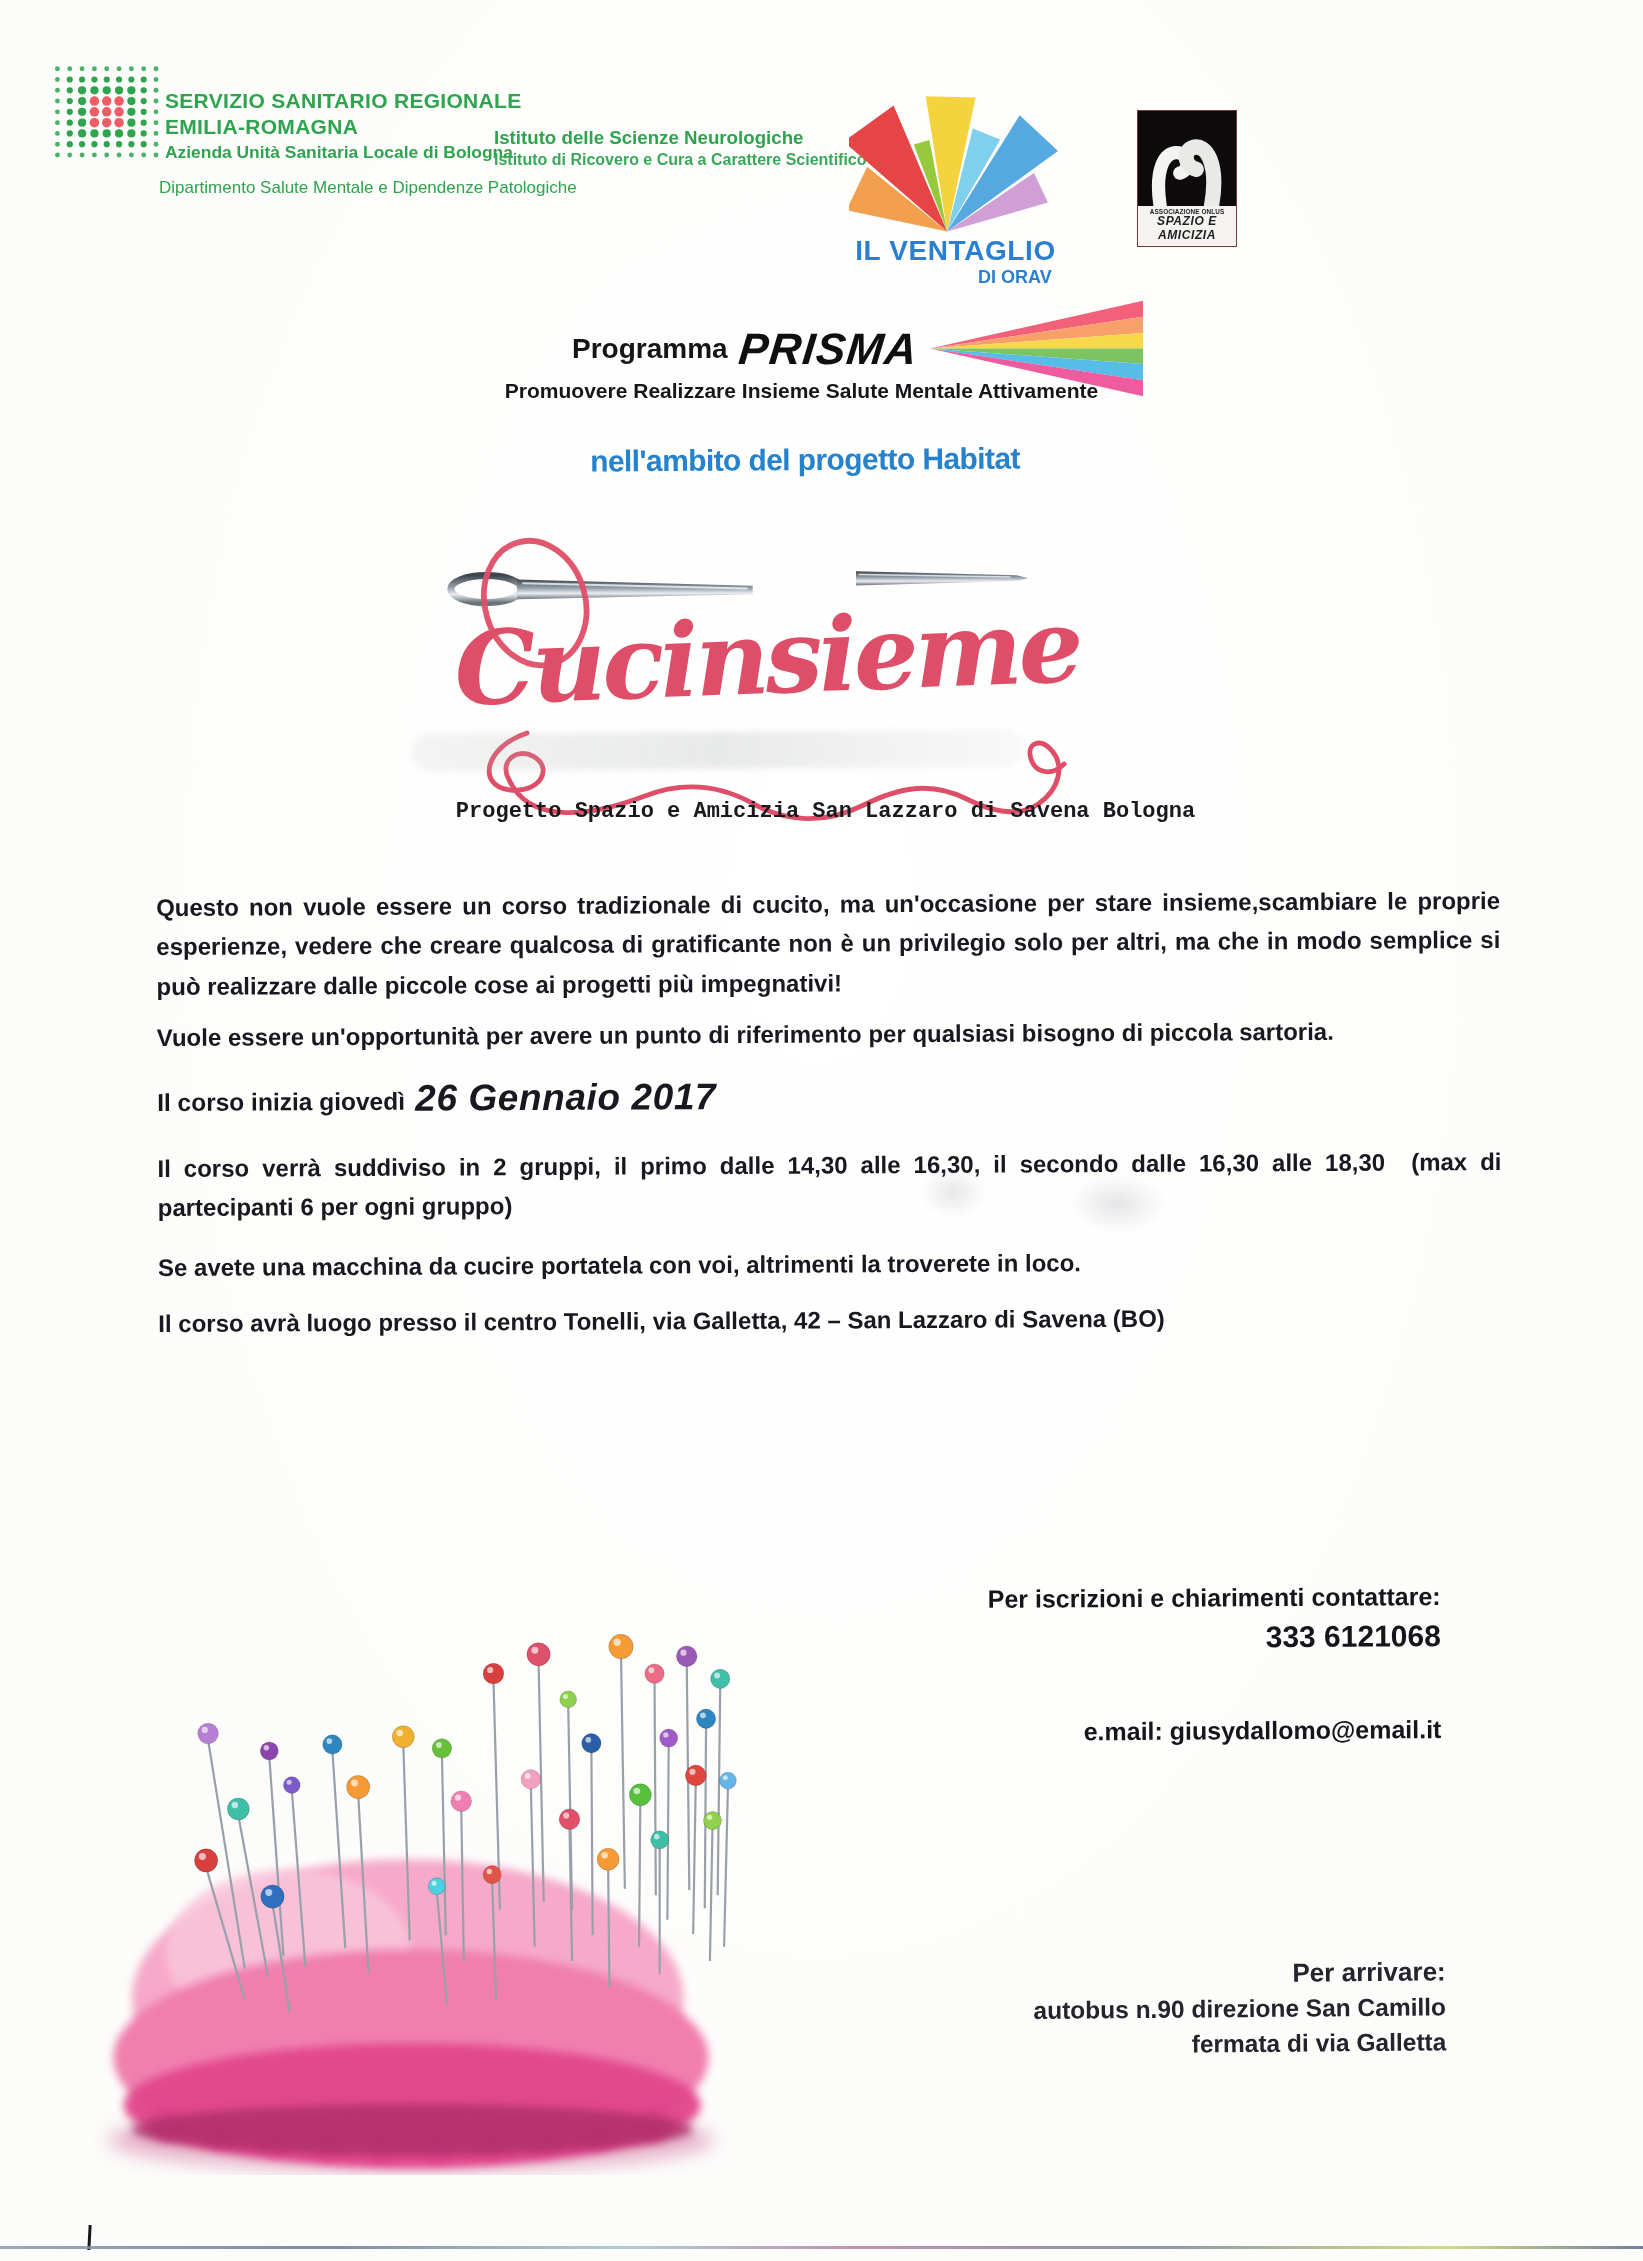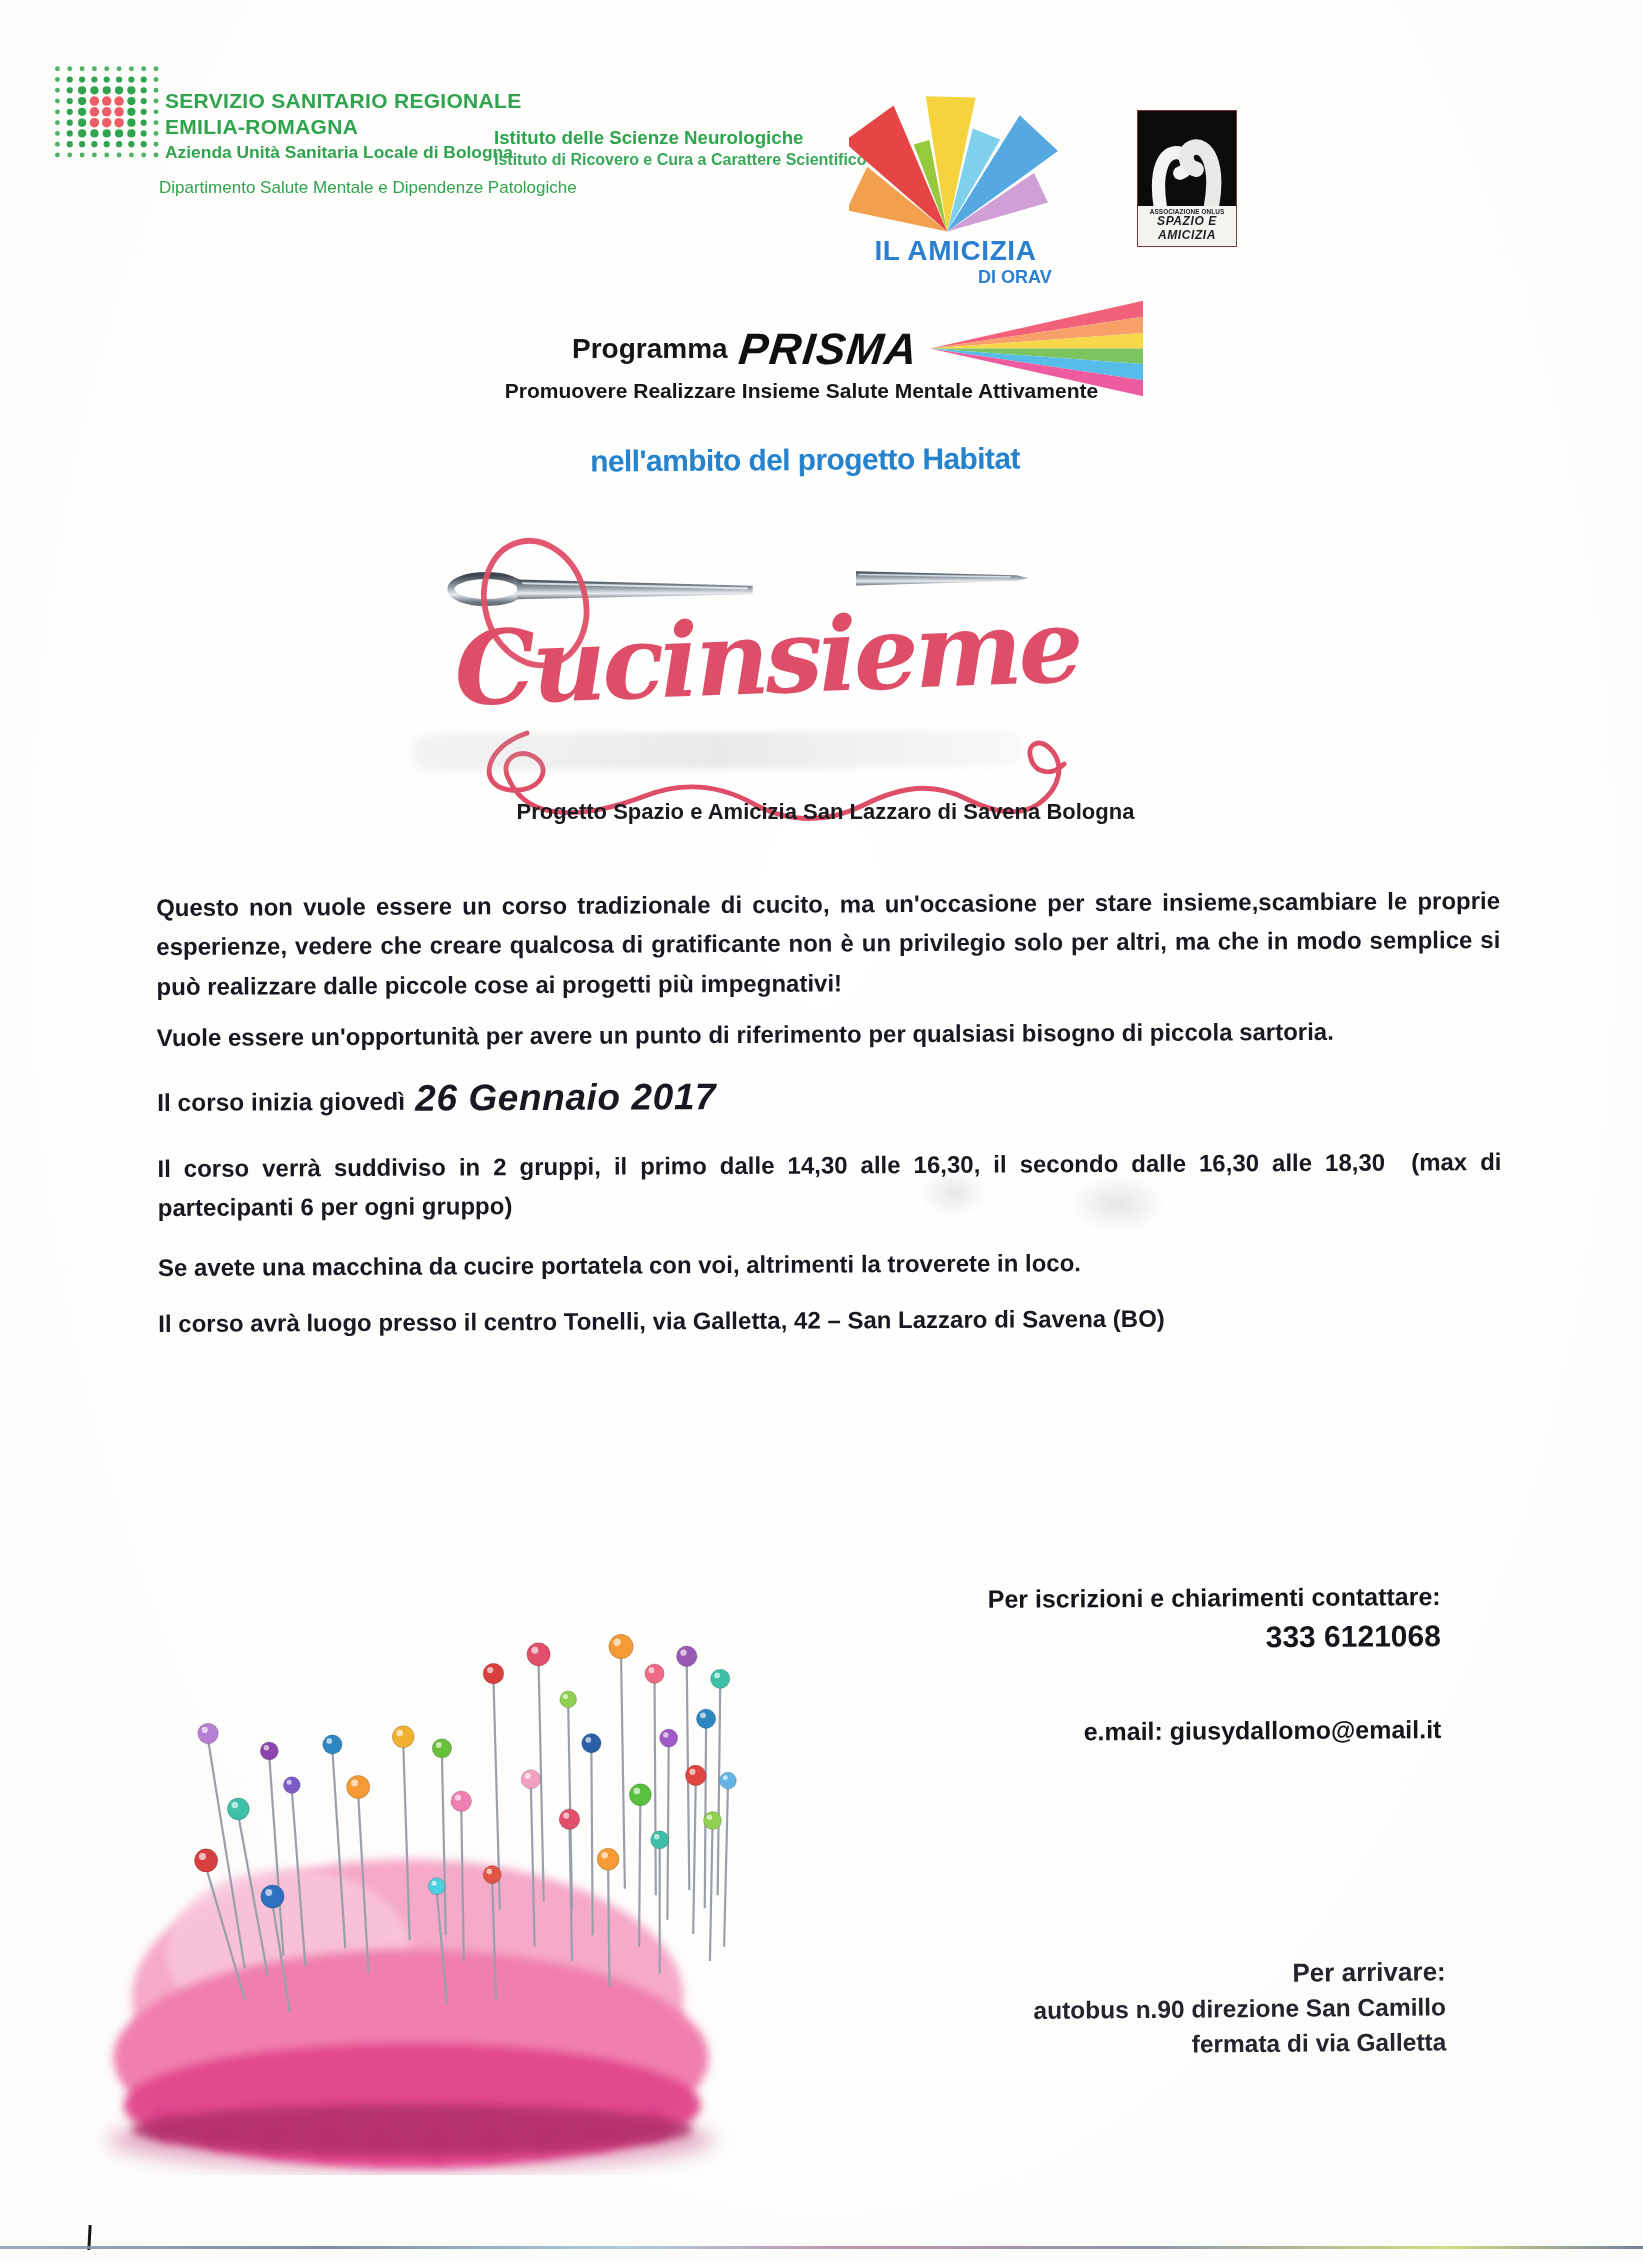--- a/index.html
+++ b/index.html
@@ -35,21 +35,21 @@
   .prisma-word{font-size:44px;font-weight:700;font-style:italic;letter-spacing:1.3px;
      transform:skewX(-6deg);color:#0f0f12;}
   .tagline{left:418px;top:379px;width:767px;text-align:center;font-size:21px;font-weight:700;color:#15161a;}
   
   .habitat{left:425px;top:443px;width:760px;text-align:center;font-size:30px;font-weight:700;
      color:#2582cc;letter-spacing:-0.6px;transform:rotate(-0.4deg);}
   
   .script-title{left:445px;top:597px;width:644px;text-align:center;
      font-family:"DejaVu Serif",serif;font-style:italic;font-weight:700;font-size:102px;
      color:#df4e68;letter-spacing:-3.9px;transform:rotate(-2.2deg);}
-  .subtitle{left:342px;top:799px;width:967px;text-align:center;font-size:22px;font-weight:700;color:#191a1e;}
+  .subtitle{left:342px;top:799px;width:967px;text-align:center;font-size:22px;font-weight:700;color:#191a1e;font-family:Liberation Mono, monospace;}
   
   .main-text{left:156px;top:888px;width:1344px;font-size:24px;font-weight:700;line-height:1.64;
      color:#181920;text-align:justify;transform:rotate(-0.3deg);transform-origin:0 0;}
   .main-text p{margin:0 0 11.6px;}
   .course-line{margin:9px 0 19.3px;}
   .course-prefix{font-size:24.5px;}
   .course-date{font-size:37px;font-style:italic;font-weight:700;letter-spacing:0.6px;padding-left:10.3px;position:relative;top:1.3px;}
   .p3{margin-bottom:20.6px !important;}
   .p4{margin-bottom:17px !important;}
   
@@ -174,21 +174,21 @@
         <g id="fan-blades">
           <polygon points="152,248 -4.50361611740891,214.73412946915852 27.656646166884684,147.30873743202596" fill="#f2a04e"></polygon>
           <polygon points="152,248 -8.753140587450446,108.25942682502196 68.77426963178472,51.93246621463021" fill="#e64545"></polygon>
           <polygon points="152,248 100.03664731593146,112.63083815790574 124.33269567040101,105.66405840008872" fill="#97c93d"></polygon>
           <polygon points="152,248 118.6794589464308,37.62238345323567 196.28519014418276,39.6545610436994" fill="#f5d33f"></polygon>
           <polygon points="152,248 191.9171127739452,87.90120516446058 234.5,105.10580837556762" fill="#7fd0ec"></polygon>
           <polygon points="152,248 264.87280328167265,67.36575551868128 324.3206198018638,122.80174126170323" fill="#56a8e0"></polygon>
           <polygon points="152,248 287.1331243264718,156.85155673426826 308.68565643794597,203.07111100182914" fill="#cf9fd6"></polygon>
         </g>
       </svg>
-    <div class="vent-title">IL AMICIZIA</div>
+    <div class="vent-title">IL VENTAGLIO</div>
     <div class="vent-sub">DI ORAV</div>
   </div>
 
   <div class="abs spazio">
     <div class="spazio-black">
       <svg width="95" height="95" viewBox="0 0 150 150">
         <path d="M35,150 C26,92 42,62 64,66 C82,70 84,92 66,98" fill="none" stroke="#f4f4f2" stroke-width="21" stroke-linecap="round"></path>
         <path d="M116,150 C128,84 108,50 86,58 C70,64 74,88 92,92" fill="none" stroke="#e9e9e7" stroke-width="24" stroke-linecap="round"></path>
       </svg>
     </div>

